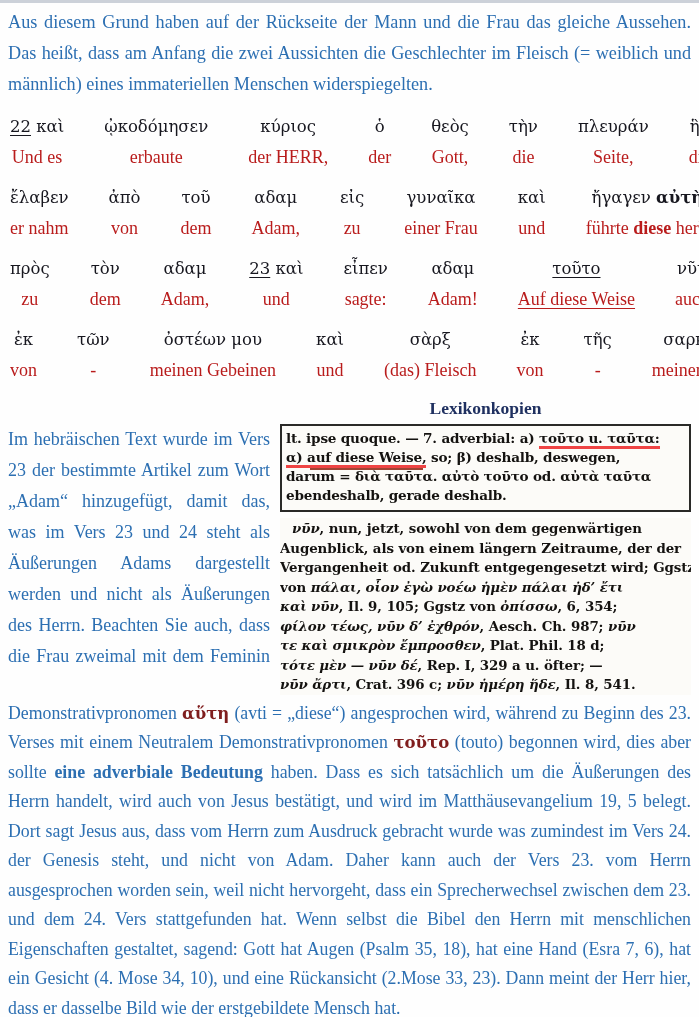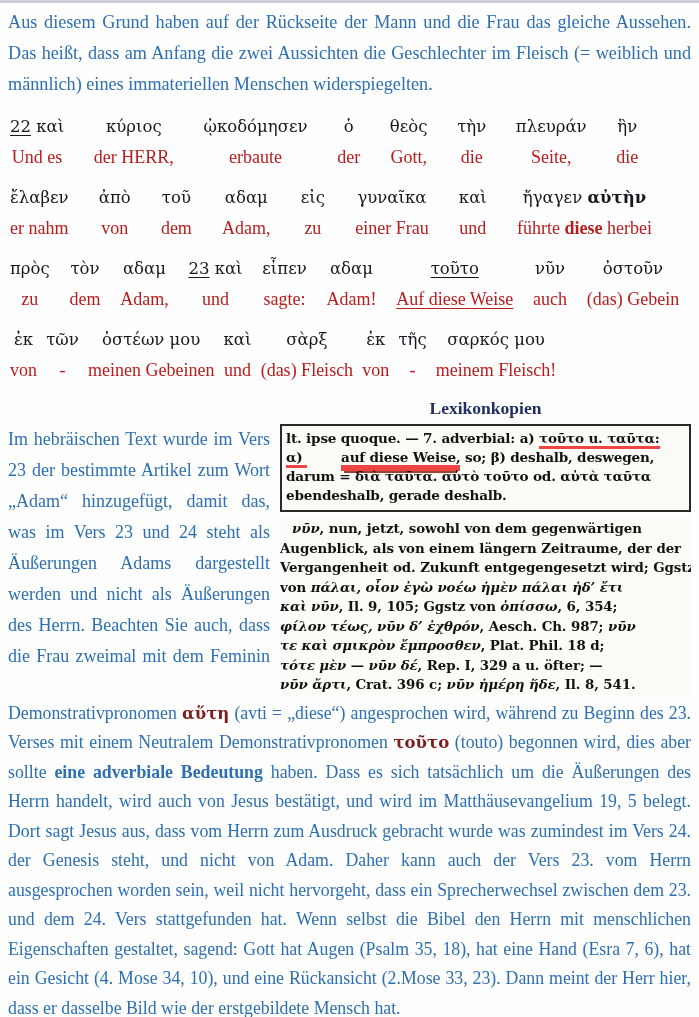--- a/index.html
+++ b/index.html
@@ -8,21 +8,21 @@
   .top-strip{height:3px;width:100%;background:#ccd1d9;}
   .inner{padding:0 8px;}
 
   
   .blue-para{color:#2c6fb2;font-size:18.2px;line-height:31px;text-align:justify;hyphens:none;}
   .para-intro{margin-top:4px;}
   .closing{font-size:17.8px;line-height:29.5px;margin-top:4px;}
 
   
   .interlinear{margin-top:13px;}
-  .il-row{display:flex;justify-content:space-between;margin:0 0 13px 2px;}
+  .il-row{display:flex;justify-content:space-between;margin:0 0 13px 2px;gap:40px;}
   .il-pair{display:flex;flex-direction:column;align-items:center;}
   .il-greek{font-family:"DejaVu Serif",serif;font-size:16.5px;line-height:28px;color:#17171f;white-space:nowrap;}
   .il-german{font-size:18px;line-height:28px;color:#b91c1c;white-space:nowrap;margin-top:2px;}
 
   
   .columns{display:flex;margin-top:0;}
   .left-col{flex:none;width:262px;padding-top:27px;}
   .left-col .blue-para{line-height:31px;font-size:18px;text-align:justify;text-align-last:justify;}
   .right-col{flex:1;margin-left:10px;min-width:0;}
   .lex-heading{text-align:center;font-weight:bold;font-size:17.5px;line-height:22px;
@@ -34,44 +34,44 @@
   .lex-nyn{margin-top:6px;font-weight:700;font-size:13.4px;line-height:19.5px;letter-spacing:-0.1px;
            border:0;padding:1px 0 0 0;}
   .lex-nyn .scan-line:first-child{text-indent:12px;}
 
   
   .s-b{font-weight:bold;}
   .s-u{text-decoration:underline;text-underline-offset:3px;}
   .s-gk{color:#7f1d1d;font-weight:700;font-family:"DejaVu Serif",serif;font-size:0.93em;}
   .s-i{font-style:italic;}
   .s-U{border-bottom:3px solid #ef4444;}
-  .s-u2{border-bottom:6px solid #ef4444;box-shadow:0 5px 0 -3px #9c4434;margin-left:34px;}
+  .s-u2{border-bottom:3px solid #ef4444;box-shadow:0 5px 0 -3px #9c4434;}
 </style>
 </head>
 <body>
 
 <div class="page">
   <div class="top-strip"></div>
   <div class="inner">
 
     <div class="blue-para para-intro">Aus diesem Grund haben auf der Rückseite der Mann und die Frau das gleiche Aussehen. Das heißt, dass am Anfang die zwei Aussichten die Geschlechter im Fleisch (= weiblich und männlich) eines immateriellen Menschen widerspiegelten.</div>
 
     <div class="interlinear">
         <div class="il-row" style="width: 92%;">
           <div class="il-pair">
             <div class="il-greek"><span class="s-u">22</span><span> καὶ</span></div>
             <div class="il-german"><span>Und es</span></div>
           </div>
           <div class="il-pair">
+            <div class="il-greek"><span>ᾠκοδόμησεν</span></div>
+            <div class="il-german"><span>erbaute</span></div>
+          </div>
+          <div class="il-pair">
             <div class="il-greek"><span>κύριος</span></div>
             <div class="il-german"><span>der HERR,</span></div>
-          </div>
-          <div class="il-pair">
-            <div class="il-greek"><span>ᾠκοδόμησεν</span></div>
-            <div class="il-german"><span>erbaute</span></div>
           </div>
           <div class="il-pair">
             <div class="il-greek"><span>ὁ</span></div>
             <div class="il-german"><span>der</span></div>
           </div>
           <div class="il-pair">
             <div class="il-greek"><span>θεὸς</span></div>
             <div class="il-german"><span>Gott,</span></div>
           </div>
           <div class="il-pair">

